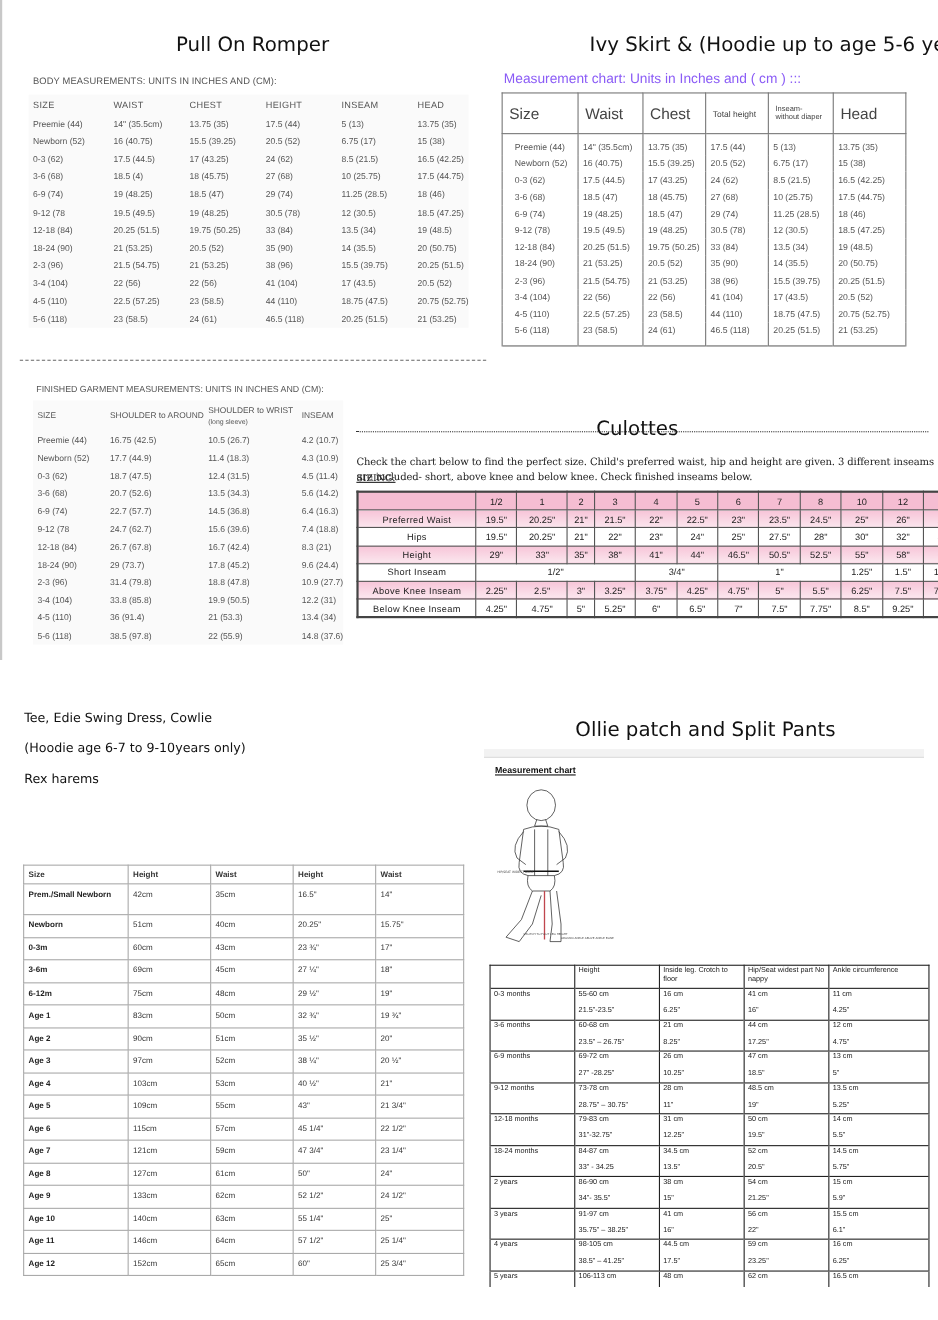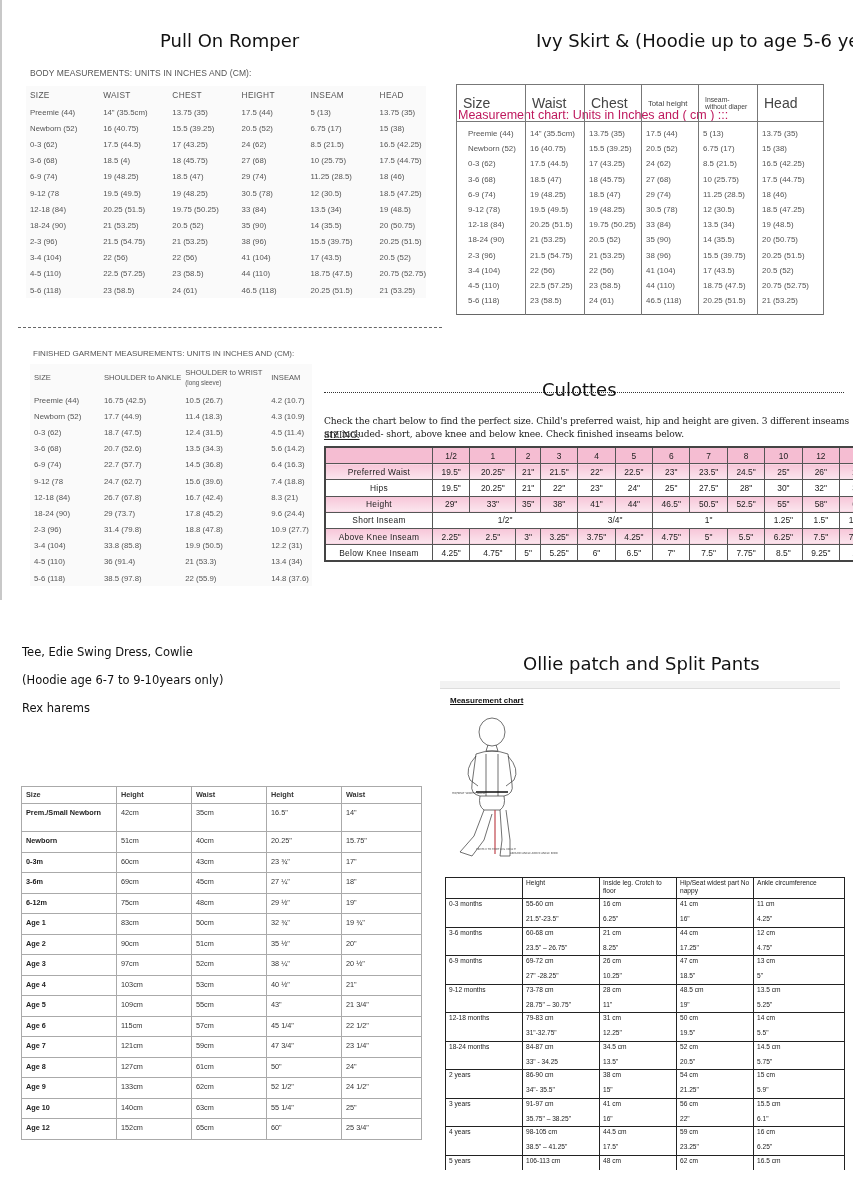--- a/index.html
+++ b/index.html
@@ -18,21 +18,21 @@
   .dotted-sep { left:18px; top:327px; width:424px; border-top:1px dashed #666; }
 
   
   .garment-caption { left:33px; top:349px; font-size:8px; color:#555; }
   .garment-table { left:30px; top:364px; width:282px; font-size:7.8px; color:#555; background:#fafafa; }
   .garment-table td, .garment-table th { text-align:left; padding:0 0 0 4px; height:16.2px; font-weight:normal; white-space:nowrap; vertical-align:middle; }
   .garment-table th { font-size:7.6px; line-height:10px; height:28px; }
   .garment-table th small { font-size:6.3px; }
 
   
-  .ivy-caption { left:458px; top:64px; font-size:12.5px; color:#be185d;margin-top:44px; }
+  .ivy-caption { left:458px; top:64px; font-size:12.5px; color:#8b5cf6; }
   .ivy-table { left:456px; top:84px; width:368px; font-size:7.9px; color:#555; border:1.5px solid #666; }
   .ivy-table th { font-weight:normal; font-size:14px; text-align:left; padding:0 0 0 6px; height:36px; border:1px solid #777; color:#444; white-space:nowrap; }
   .ivy-table th.sm { font-size:7.7px; }
   .ivy-table th.xs { font-size:6.8px; line-height:7px; }
   .ivy-table td { padding:0 0 0 4px; height:15.2px; border-left:1px solid #777; border-right:1px solid #777; white-space:nowrap; }
   .ivy-table td:first-child { padding-left:11px; }
   .ivy-table tr.first td { padding-top:4px; }
 
   
   .cul-dots { left:324px; top:392px; width:520px; border-top:1px dotted #333; }
@@ -179,21 +179,21 @@
       </tr>
     </tbody>
 </table>
 <div class="abs dotted-sep"></div>
 
 <div class="abs garment-caption">FINISHED GARMENT MEASUREMENTS: UNITS IN INCHES AND (CM):</div>
 <table class="abs garment-table">
   <thead>
     <tr>
       <th style="width:66px">SIZE</th>
-      <th style="width:66px"><span>SHOULDER to ANKLE</span></th>
+      <th style="width:66px"><span>SHOULDER to AROUND</span></th>
       <th style="width:82px"><span>SHOULDER to WRIST</span><br><small>(long sleeve)</small></th>
       <th>INSEAM</th>
     </tr>
   </thead>
   <tbody id="garment-body">
       <tr>
         <td>Preemie (44)</td>
         <td>16.75 (42.5)</td>
         <td>10.5 (26.7)</td>
         <td>4.2 (10.7)</td>
@@ -597,20 +597,27 @@
         <td>62cm</td>
         <td>52 1/2"</td>
         <td>24 1/2"</td>
       </tr>
       <tr>
         <td class="sz">Age 10</td>
         <td>140cm</td>
         <td>63cm</td>
         <td>55 1/4"</td>
         <td>25"</td>
+      </tr>
+      <tr>
+        <td class="sz">Age 11</td>
+        <td>146cm</td>
+        <td>64cm</td>
+        <td>57 1/2"</td>
+        <td>25 1/4"</td>
       </tr>
       <tr>
         <td class="sz">Age 12</td>
         <td>152cm</td>
         <td>65cm</td>
         <td>60"</td>
         <td>25 3/4"</td>
       </tr>
     </tbody>
 </table>

